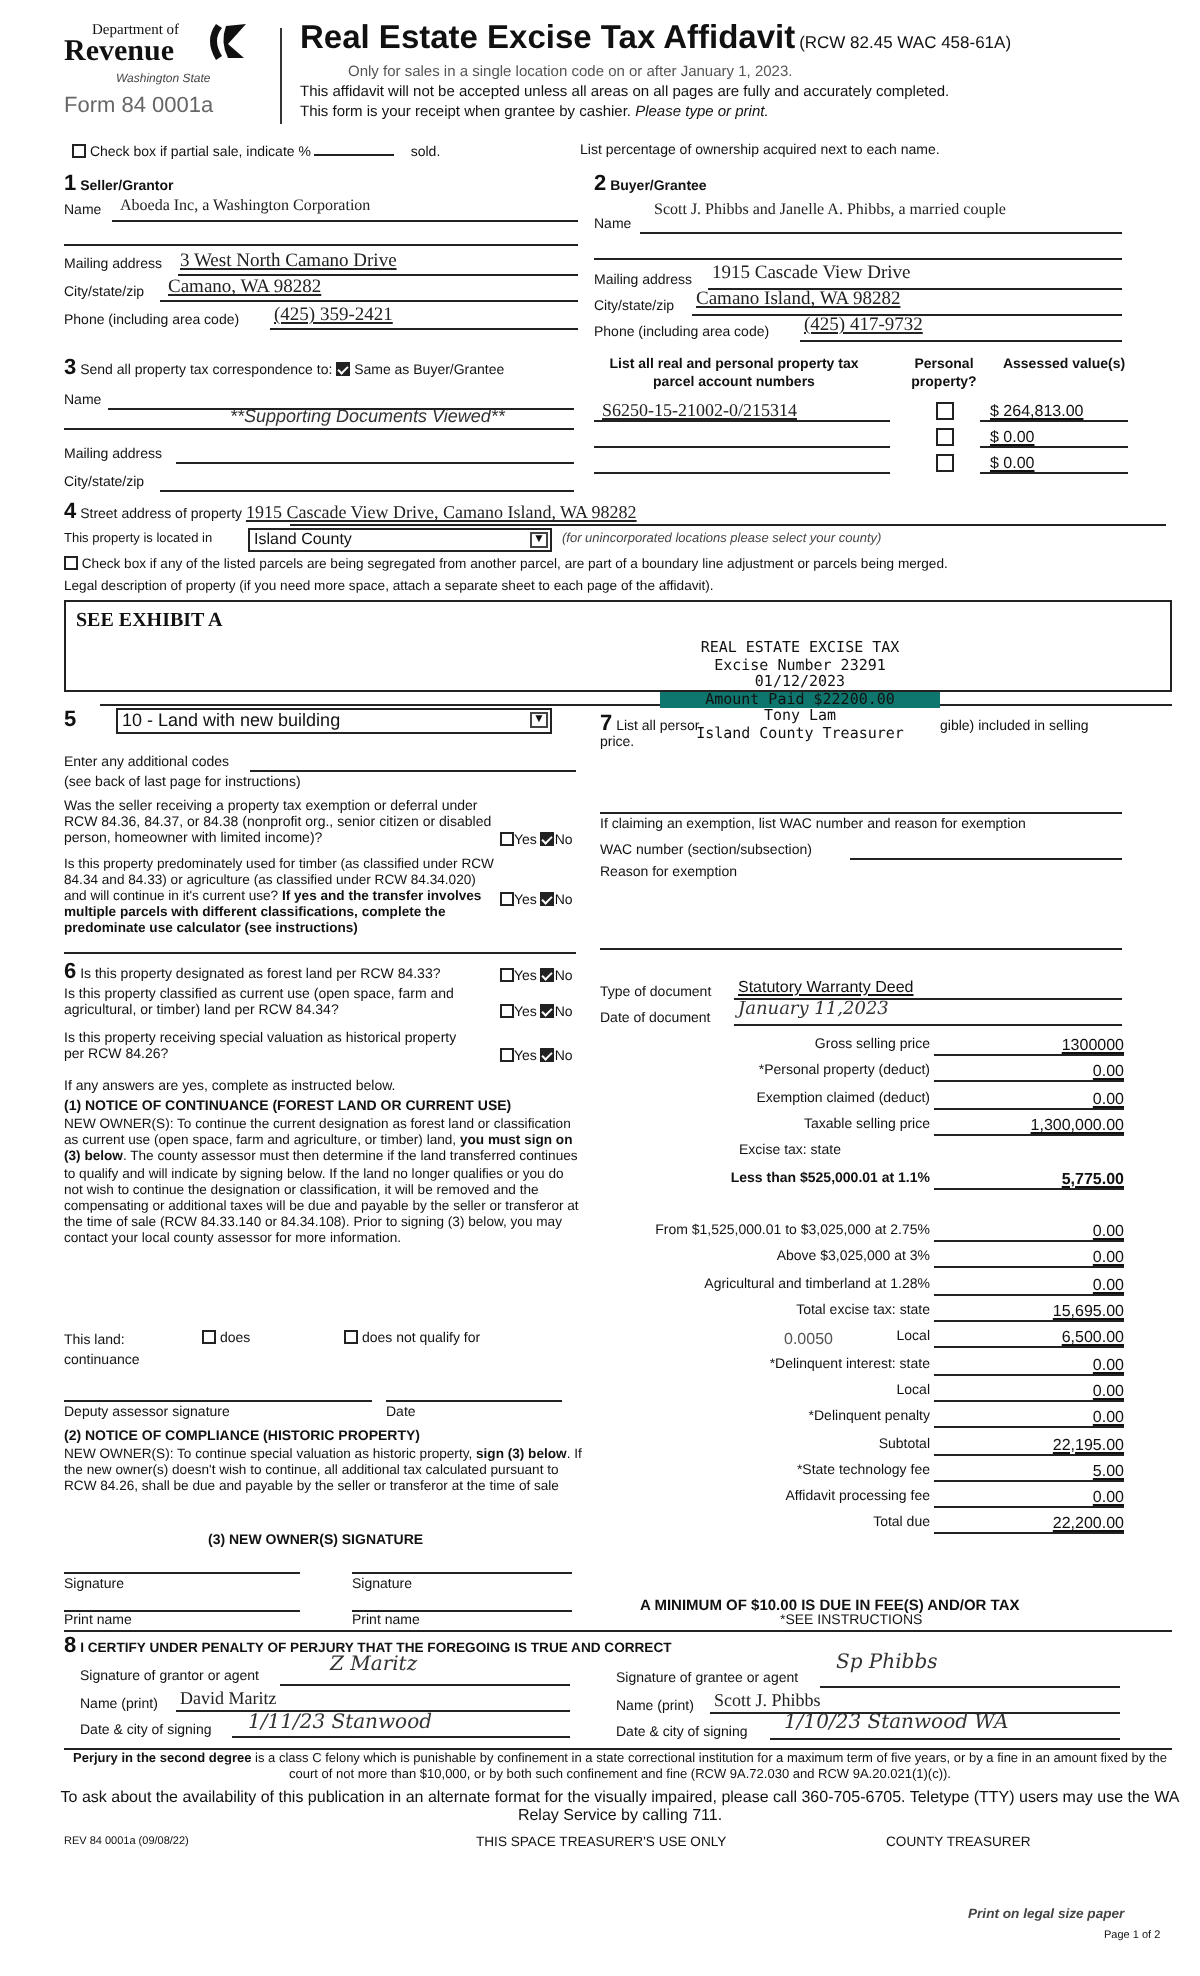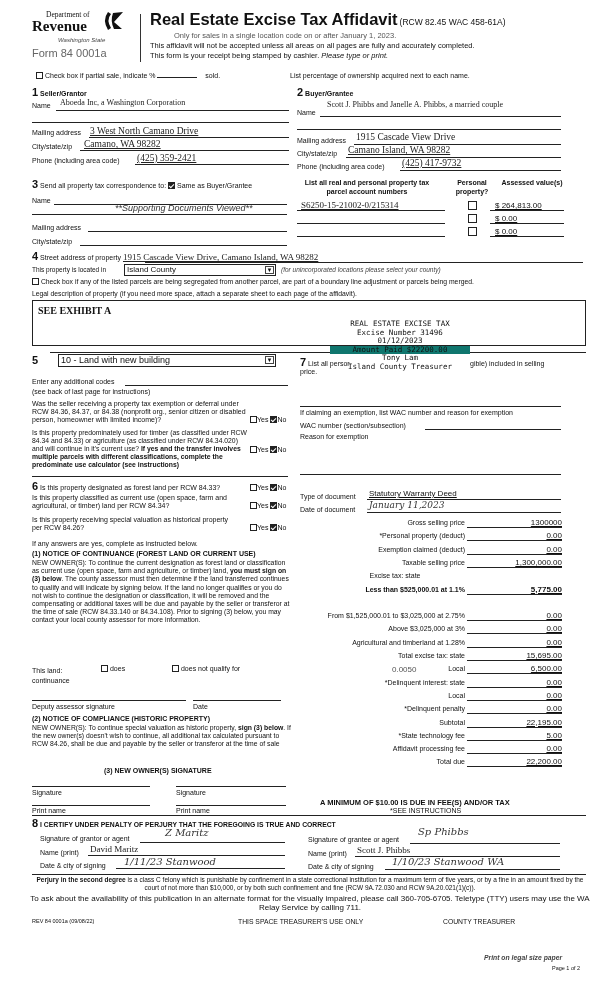--- a/index.html
+++ b/index.html
@@ -35,21 +35,21 @@
   <div class="abs" style="left:14px;top:41px;font-size:11px;color:#666;">Form 84 0001a</div>
 </div>
 <div class="abs" style="left:140px;top:14px;width:1px;height:48px;background:#333;"></div>
 <div class="abs" style="left:150px;top:10px;white-space:nowrap;">
   <span class="bold" style="font-size:16.5px;">Real Estate Excise Tax Affidavit</span>
   <span style="font-size:8.5px;">(RCW 82.45 WAC 458-61A)</span>
 </div>
 <div class="abs" style="left:150px;top:31px;font-size:7.5px;color:#555;margin-left:24px;">Only for sales in a single location code on or after January 1, 2023.</div>
 <div class="abs" style="left:150px;top:41px;font-size:7.5px;">This affidavit will not be accepted unless all areas on all pages are fully and accurately completed.</div>
 <div class="abs" style="left:150px;top:51px;font-size:7.5px;">
-  <span>This form is your receipt being stamped by cashier.</span>
+  <span>This form is your receipt when grantee by cashier.</span>
   <i>Please type or print.</i>
 </div>
 
 <div class="abs" style="left:36px;top:72px;font-size:7px;white-space:nowrap;">
   <span class="cb"></span>
   <span>Check box if partial sale, indicate %</span>
   <span style="display:inline-block;width:40px;border-bottom:1px solid #222;"></span>
   <span style="margin-left:6px;">sold.</span>
 </div>
 <div class="abs" style="left:290px;top:72px;font-size:7px;">List percentage of ownership acquired next to each name.</div>
@@ -148,21 +148,21 @@
   <span class="cb"></span>
   <span>Check box if any of the listed parcels are being segregated from another parcel, are part of a boundary line adjustment or parcels being merged.</span>
 </div>
 <div class="abs" style="left:32px;top:290px;font-size:6.8px;">Legal description of property (if you need more space, attach a separate sheet to each page of the affidavit).</div>
 <div class="abs" style="left:32px;top:300px;width:554px;height:46px;border:1px solid #222;box-sizing:border-box;">
   <div class="abs serif bold" style="left:5px;top:4px;font-size:10px;">SEE EXHIBIT A</div>
 </div>
 
 <div class="abs mono" style="left:330px;top:320px;width:140px;text-align:center;font-size:7.5px;line-height:8.5px;background:transparent;">
   <div>REAL ESTATE EXCISE TAX</div>
-  <div>Excise Number 31496</div>
+  <div>Excise Number 23291</div>
   <div>01/12/2023</div>
   <div style="background:#0f766e;">Amount Paid $22200.00</div>
   <div style="background:#fff;">Tony Lam</div>
   <div style="background:#fff;">Island County Treasurer</div>
 </div>
 <div class="abs" style="left:50px;top:352px;width:280px;height:1px;background:#222;"></div>
 <div class="abs" style="left:470px;top:352px;width:116px;height:1px;background:#222;"></div>
 
 <div class="abs sec-num" style="left:32px;top:354px;">5</div>
 <div class="select" style="left:58px;top:354px;width:218px;height:13px;font-size:9px;">

